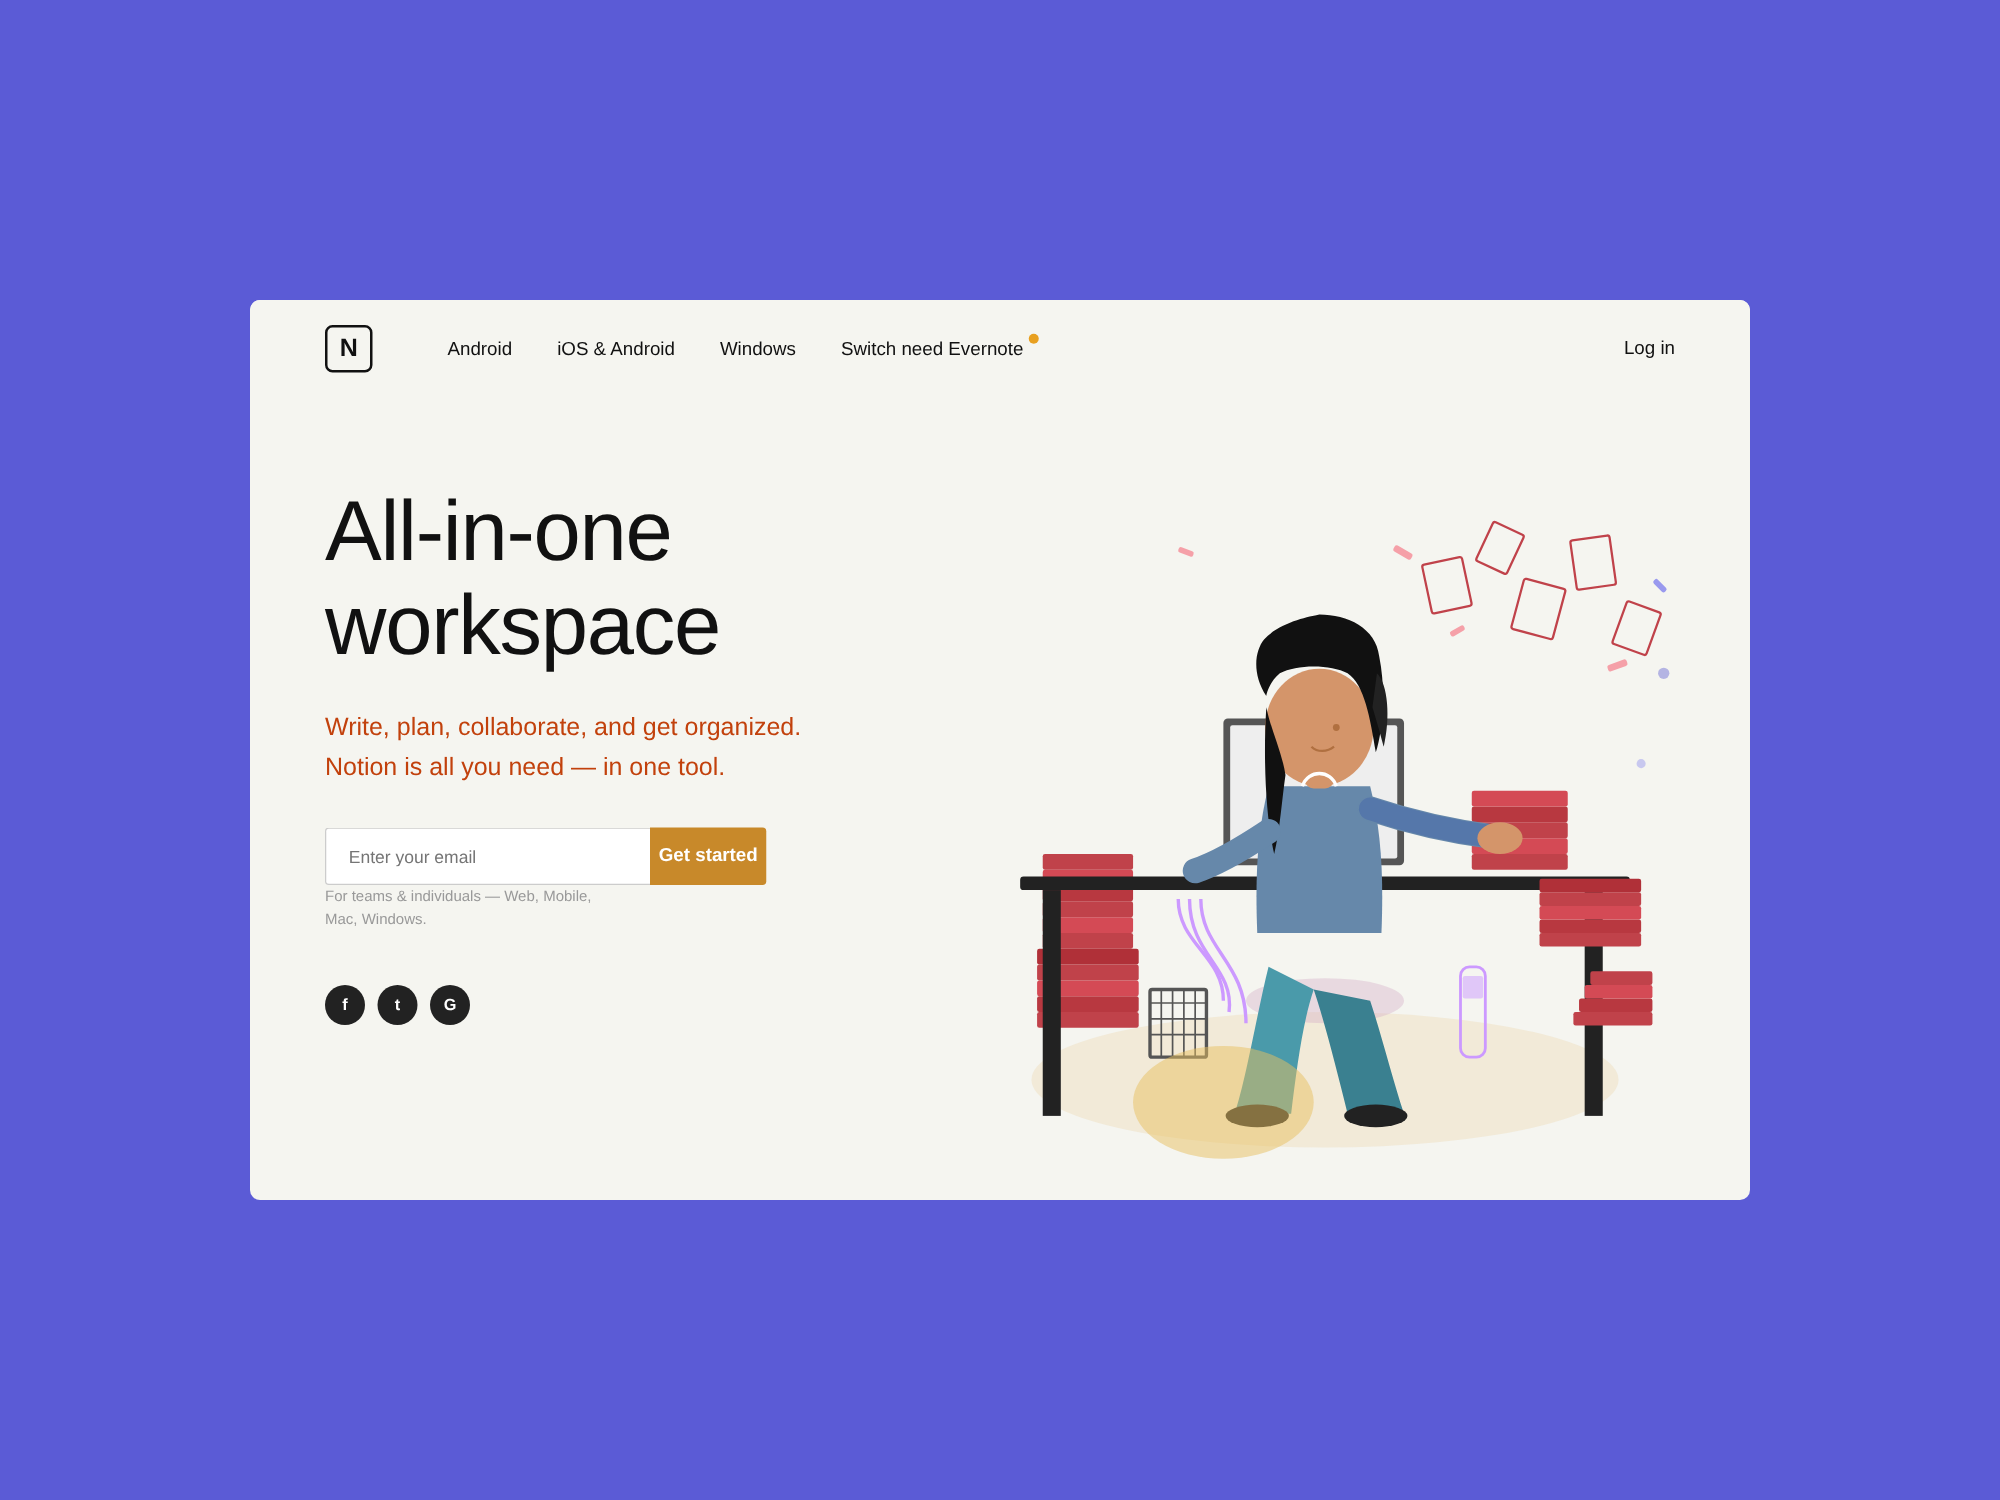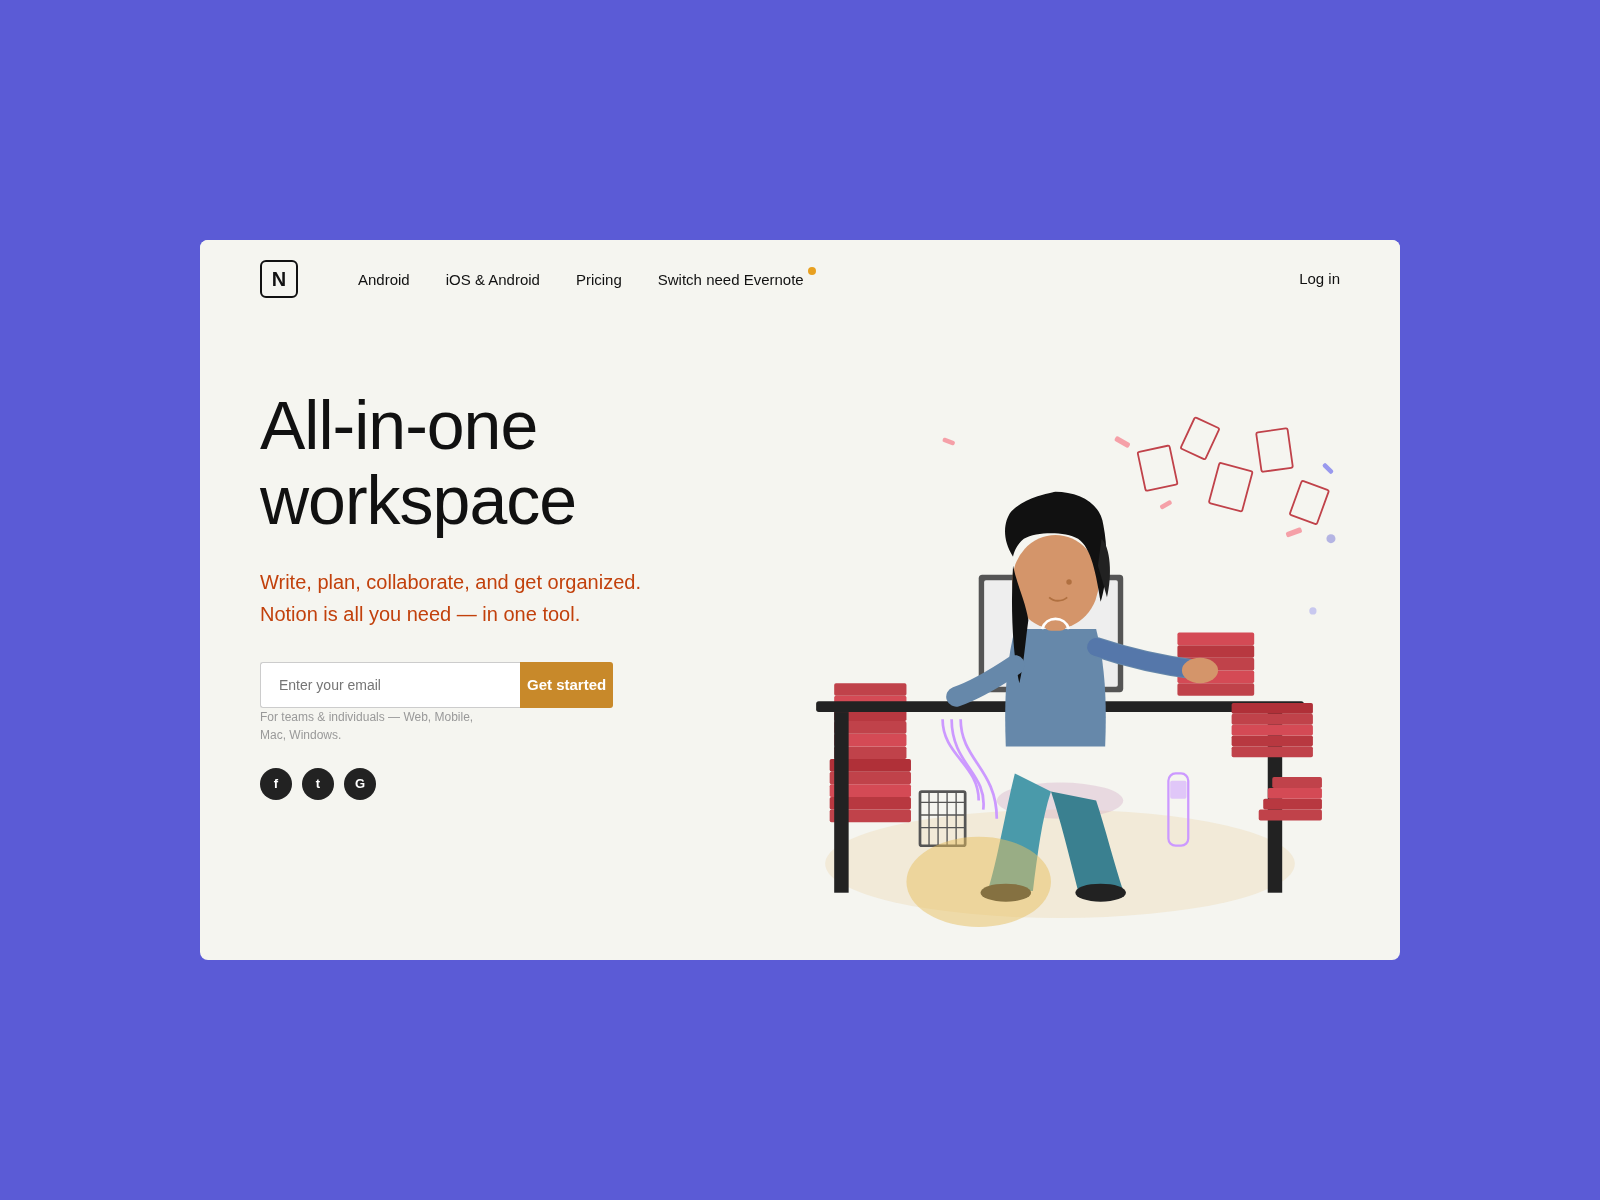--- a/index.html
+++ b/index.html
@@ -127,21 +127,21 @@
       border: none;
       font-size: 15px;
       font-weight: 600;
       cursor: pointer;
       border-radius: 0 3px 3px 0;
       white-space: nowrap;
     }
     .helper-text {
       font-size: 12px;
       color: #999;
-      margin-bottom: 24px;
+      margin-bottom: 44px;
       line-height: 1.5;
     }
     .social-icons {
       display: flex;
       gap: 10px;
     }
     .social-icon {
       width: 32px;
       height: 32px;
       border-radius: 50%;
@@ -175,21 +175,21 @@
 
   <nav class="navbar">
     <div class="logo">
       <div class="logo-box">
         <span>N</span>
       </div>
     </div>
     <div class="nav-links">
       <a class="nav-link">Android</a>
       <a class="nav-link">iOS &amp; Android</a>
-      <a class="nav-link">Pricing</a>
+      <a class="nav-link">Windows</a>
       <a class="nav-link nav-link-evernote">Switch need Evernote</a>
     </div>
     <div class="nav-right">
       <span class="login-link">Log in</span>
     </div>
   </nav>
 
   <div class="main-content">
 
     <div class="left-section">

